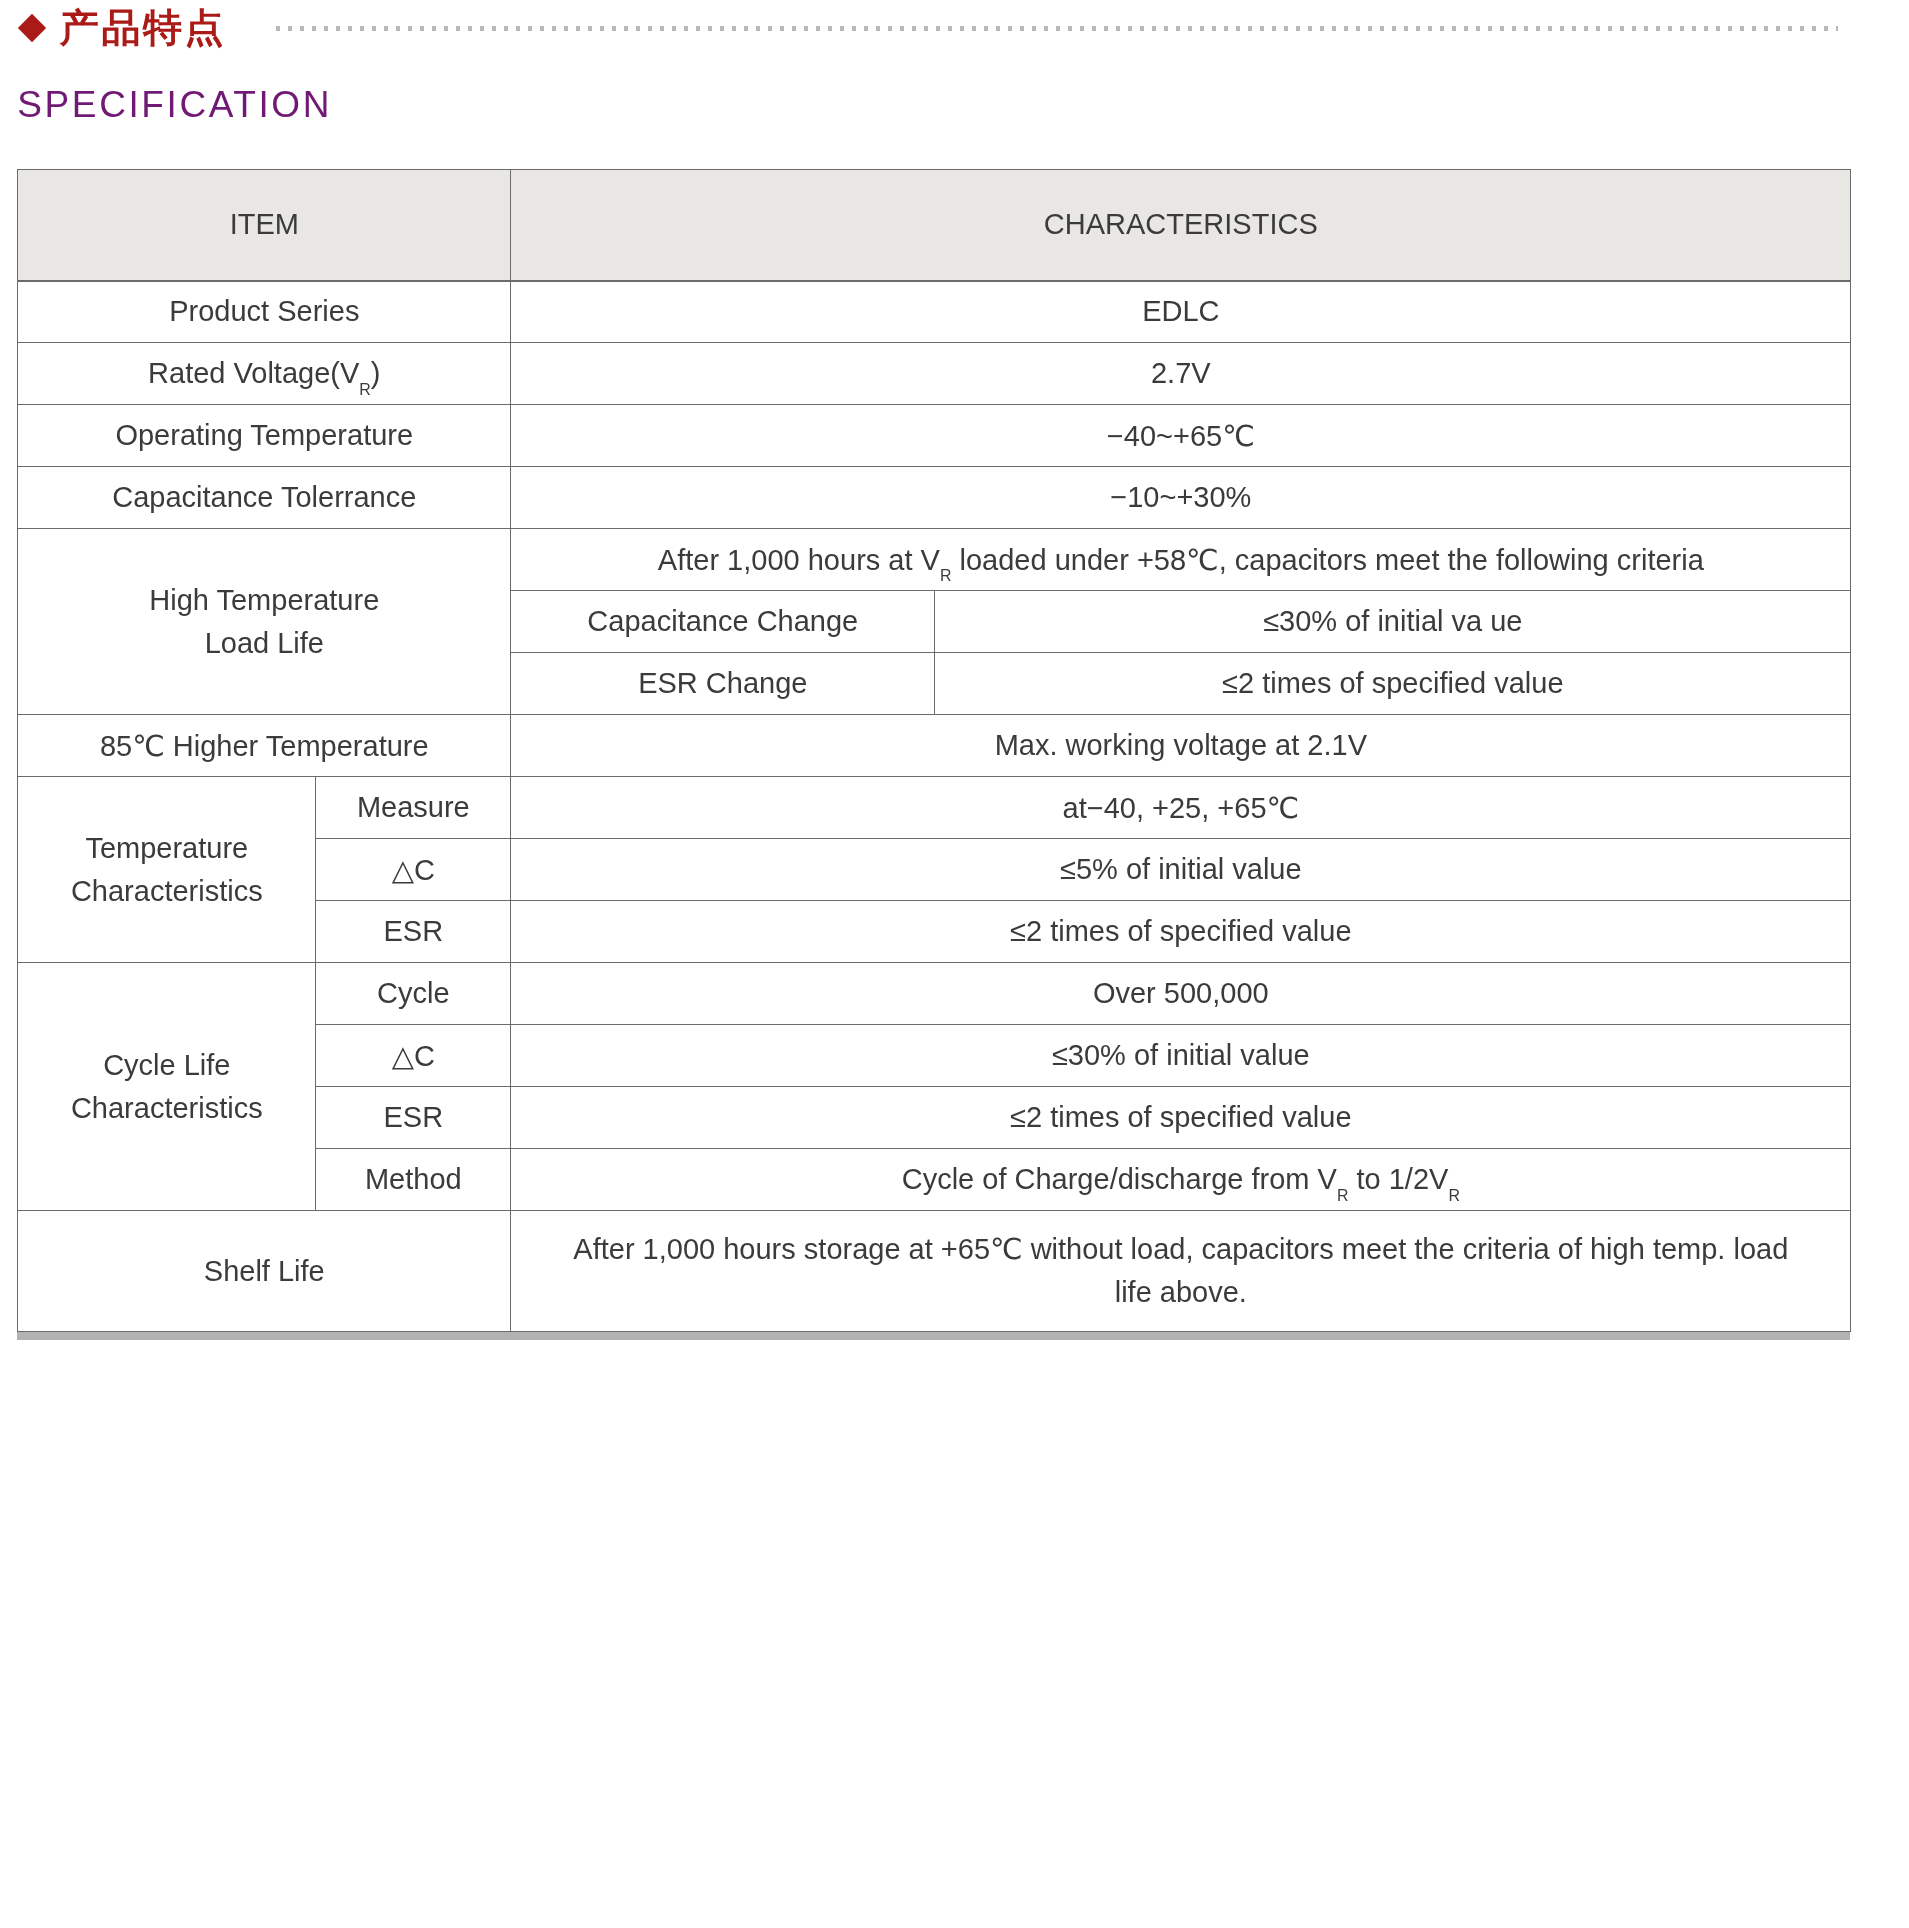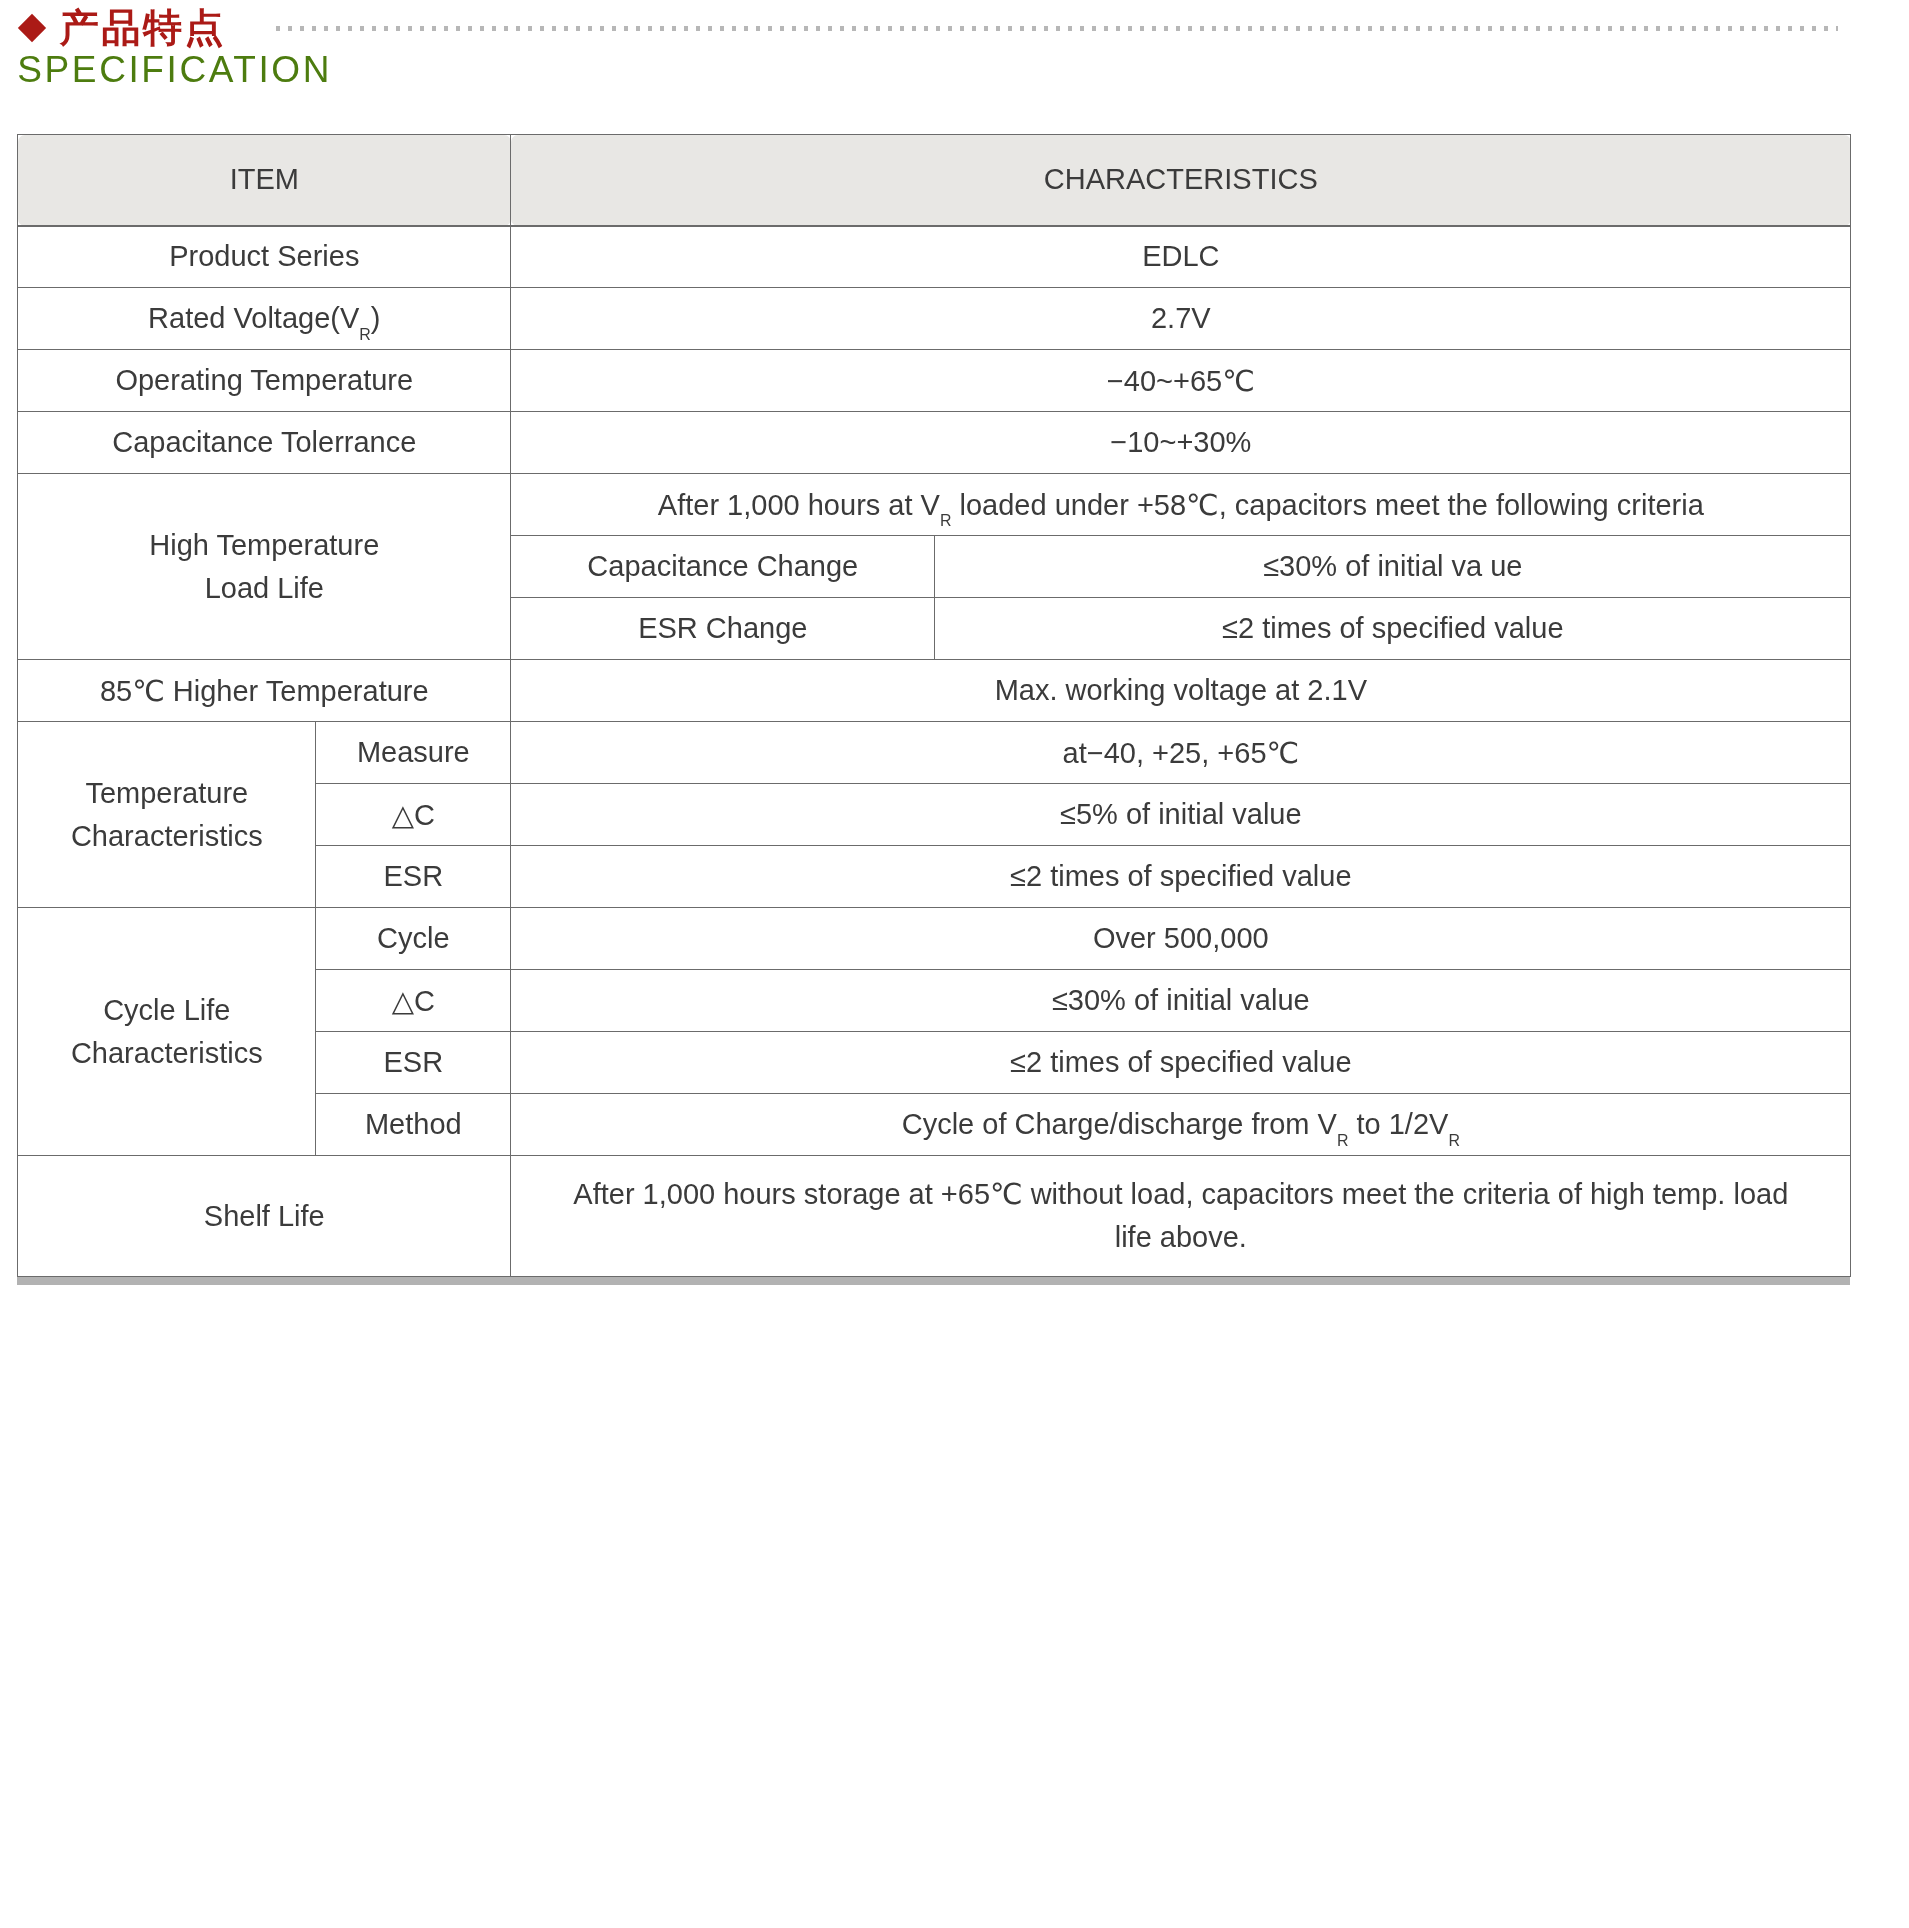--- a/index.html
+++ b/index.html
@@ -36,42 +36,42 @@
     font-size:37px; font-weight:400;
     color:var(--accent-red,#bb231f);
     letter-spacing:0.9px;
     margin-top:22.5px;
   }
   .para { margin-top:31px; font-size:28.5px; line-height:54px; color:#3b3b3b; letter-spacing:0.4px; }
   .pline-indent { text-indent:59px; }
 
   .red-sub.tech { margin-top:247px; }
   .spec-heading {
+    margin-top:35px;
     font-size:37px; font-weight:400;
-    color:#4d7c0f; letter-spacing:2.6px;
+    color:#701a75; letter-spacing:2.6px;
   }
 
   
   .spec-table {
     margin-top:43px;
     width:1833px;
     border-collapse:collapse;
     table-layout:fixed;
   }
   .spec-table td {
     border:1.7px solid var(--table-border,#6b6b6b);
     font-size:29px; color:#3b3b3b;
     text-align:center; vertical-align:middle;
     padding:0 7px; height:62px;
   }
   .spec-table tr.header-row td {
     background:var(--header-bg,#e8e7e4);
-    height:91px;
+    height:111px;
     border-bottom-width:2.6px;
-    border-radius:7px;
   }
   .cell-left { text-align:left; padding-left:36px; }
   .cell-group { text-align:left; padding-left:36px; line-height:43px; }
   .row-shelf td { height:121px; line-height:43px; }
   .spec-table sub { font-size:0.55em; position:relative; top:0.3em; line-height:0; }
   .table-bottom-bar { width:1833px; height:7.8px; background:var(--bottom-bar,#b2b2b2); }
 </style>
 </head>
 <body>
 

